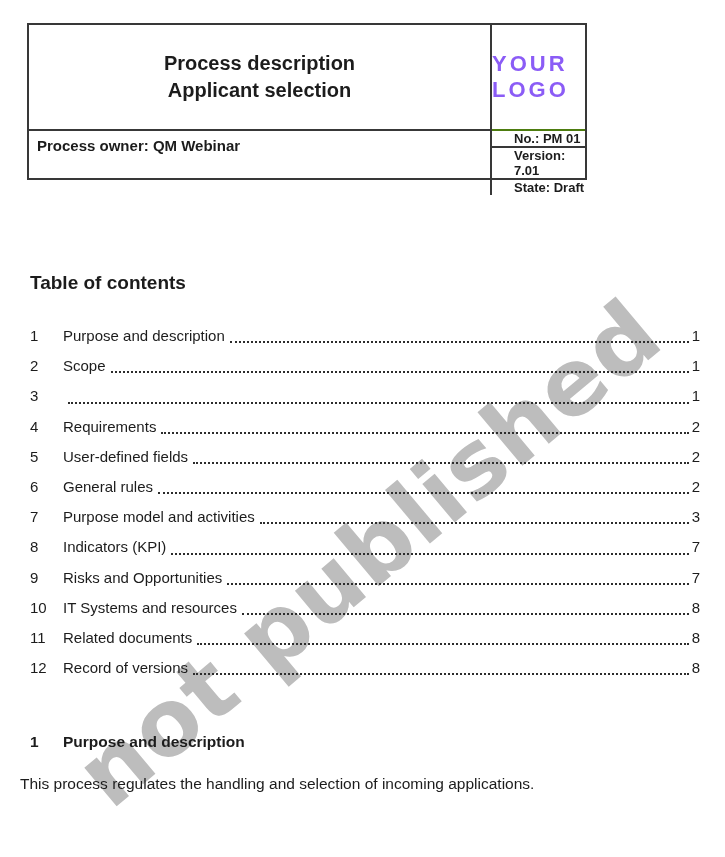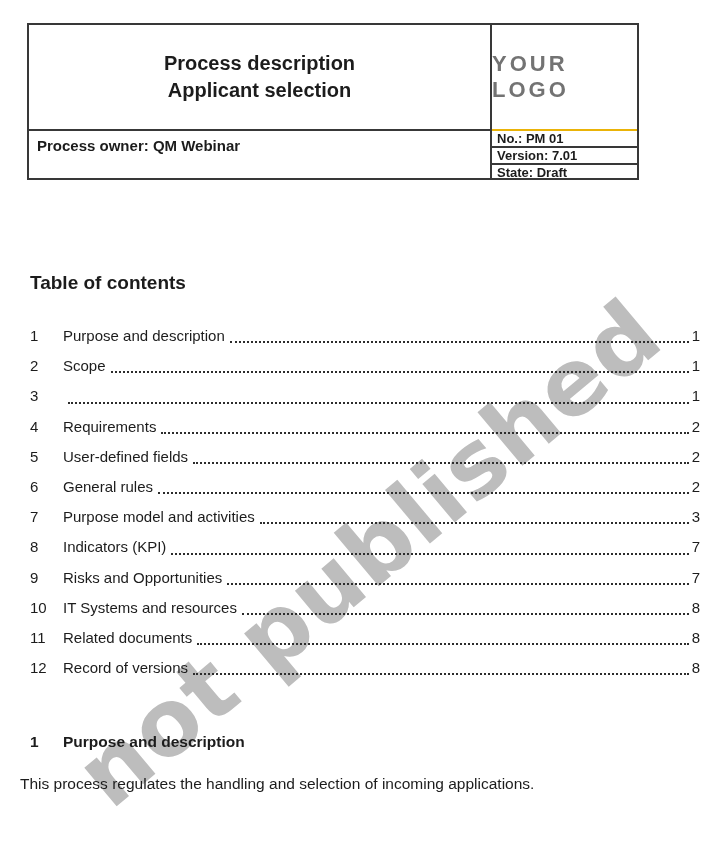--- a/index.html
+++ b/index.html
@@ -33,53 +33,53 @@
     z-index: 0;
     user-select: none;
   }
 
   .content { position: absolute; inset: 0; z-index: 1; }
 
   
   .header-table {
     position: absolute;
     left: 27px; top: 23px;
-    width: 612px; height: 157px;
+    width: 560px; height: 157px;
     display: grid;
     grid-template-columns: 463px 1fr;
     grid-template-rows: 106px 1fr 1fr 1fr;
     border: 2px solid #383838;
     background: #ffffff;
   }
   .cell-title {
     grid-column: 1; grid-row: 1;
     border-right: 2px solid #383838;
     border-bottom: 2px solid #383838;
     display: flex; flex-direction: column;
     align-items: center; justify-content: center;
     font-weight: bold; font-size: 20px; line-height: 27px;
     text-align: center;
   }
   .cell-logo {
     grid-column: 2; grid-row: 1;
-    border-bottom: 2px solid #eab308;
+    border-bottom: 2px solid #4d7c0f;
     display: flex; align-items: center; justify-content: center;
     font-weight: bold; font-size: 22px; letter-spacing: 3px;
-    color: #737373;
+    color: #8b5cf6;
   }
   .cell-owner {
     grid-column: 1; grid-row: 2 / span 3;
     border-right: 2px solid #383838;
     padding: 6px 0 0 8px;
     font-weight: bold; font-size: 15px;
   }
   .cell-meta {
     grid-column: 2;
     display: flex; align-items: center;
-    padding-left: 5px;
+    padding-left: 22px;
     font-weight: bold; font-size: 13px;
   }
   .cell-meta.r1 { grid-row: 2; border-bottom: 2px solid #383838; }
   .cell-meta.r2 { grid-row: 3; border-bottom: 2px solid #383838; }
   .cell-meta.r3 { grid-row: 4; }
 
   
   .toc-heading {
     position: absolute;
     left: 30px; top: 272px;

